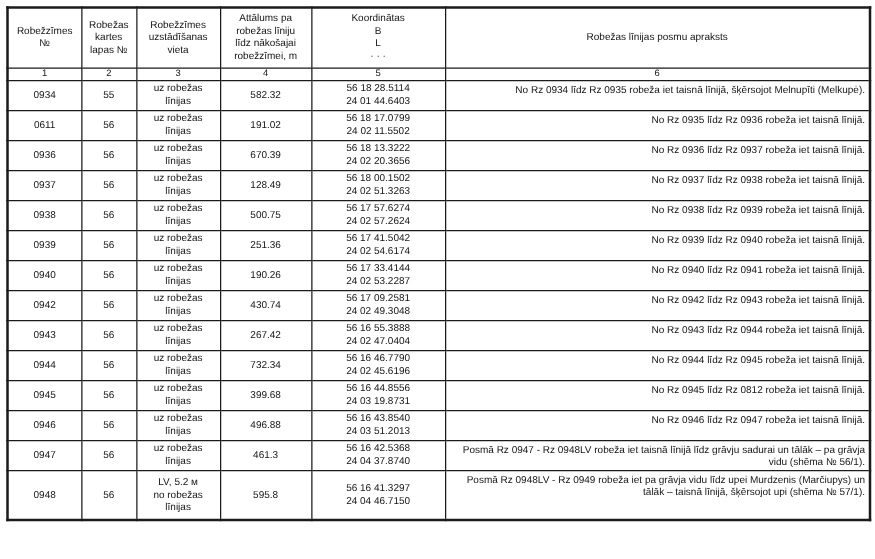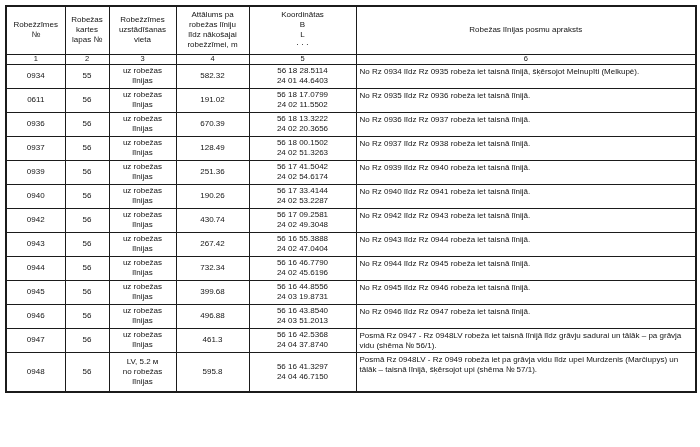--- a/index.html
+++ b/index.html
@@ -54,21 +54,21 @@
     height: 40px;
   }
   tbody td {
     font-size: 8px;
     line-height: 10px;
     text-align: center;
     vertical-align: middle;
     white-space: pre-line;
   }
   tbody td.c6 {
-    text-align: left;
+    text-align: right;
     vertical-align: top;
     white-space: normal;
     padding-top: 2px;
   }
   col.c1 { width: 59px; }
   col.c2 { width: 44px; }
   col.c3 { width: 67px; }
   col.c4 { width: 73px; }
   col.c5 { width: 107px; }
   col.c6 { width: 340px; }
@@ -150,20 +150,30 @@
           <td class="c1">0937</td>
           <td class="c2">56</td>
           <td class="c3">uz robežas
 līnijas</td>
           <td class="c4">128.49</td>
           <td class="c5">56 18 00.1502
 24 02 51.3263</td>
           <td class="c6">No Rz 0937 līdz Rz 0938 robeža iet taisnā līnijā.</td>
         </tr>
         <tr>
+          <td class="c1">0938</td>
+          <td class="c2">56</td>
+          <td class="c3">uz robežas
+līnijas</td>
+          <td class="c4">500.75</td>
+          <td class="c5">56 17 57.6274
+24 02 57.2624</td>
+          <td class="c6">No Rz 0938 līdz Rz 0939 robeža iet taisnā līnijā.</td>
+        </tr>
+        <tr>
           <td class="c1">0939</td>
           <td class="c2">56</td>
           <td class="c3">uz robežas
 līnijas</td>
           <td class="c4">251.36</td>
           <td class="c5">56 17 41.5042
 24 02 54.6174</td>
           <td class="c6">No Rz 0939 līdz Rz 0940 robeža iet taisnā līnijā.</td>
         </tr>
         <tr>
@@ -207,21 +217,21 @@
           <td class="c6">No Rz 0944 līdz Rz 0945 robeža iet taisnā līnijā.</td>
         </tr>
         <tr>
           <td class="c1">0945</td>
           <td class="c2">56</td>
           <td class="c3">uz robežas
 līnijas</td>
           <td class="c4">399.68</td>
           <td class="c5">56 16 44.8556
 24 03 19.8731</td>
-          <td class="c6">No Rz 0945 līdz Rz 0946 robeža iet taisnā līnijā.</td>
+          <td class="c6">No Rz 0945 līdz Rz 0812 robeža iet taisnā līnijā.</td>
         </tr>
         <tr>
           <td class="c1">0946</td>
           <td class="c2">56</td>
           <td class="c3">uz robežas
 līnijas</td>
           <td class="c4">496.88</td>
           <td class="c5">56 16 43.8540
 24 03 51.2013</td>
           <td class="c6">No Rz 0946 līdz Rz 0947 robeža iet taisnā līnijā.</td>

